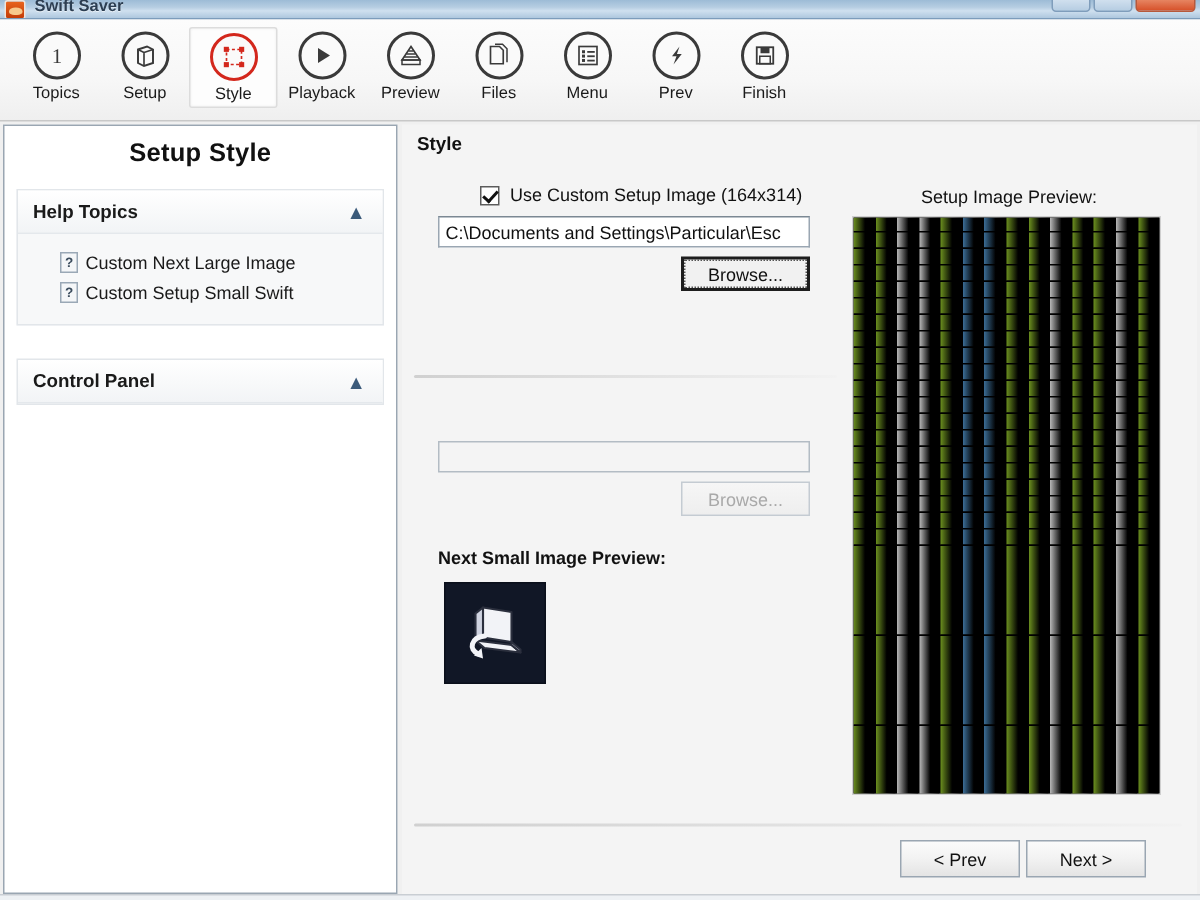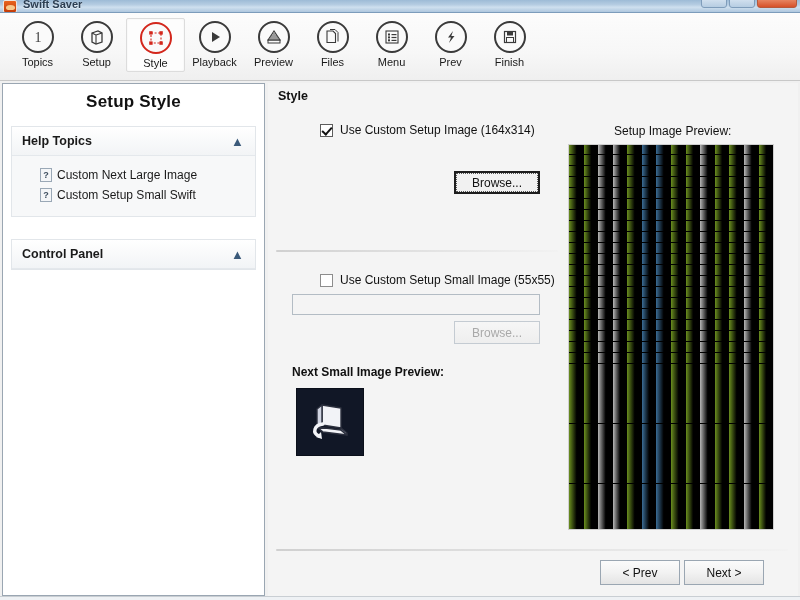--- a/index.html
+++ b/index.html
@@ -460,31 +460,30 @@
 
   <div class="main">
 
     <div class="main-title">Style</div>
 
     <div class="chkrow r1">
       <span class="cbox checked"></span>
       <span>Use Custom Setup Image (164x314)</span>
     </div>
 
+    <div class="txtfield f1">
+      <span>C:\Documents and Settings\Particular\Esc</span>
+    </div>
 
     <div class="btn browse1 focused">
       <span class="inner">Browse...</span>
     </div>
 
     <div class="hr sep1"></div>
 
-    <div class="chkrow r2">
-      <span class="cbox disabled"></span>
-      <span>Use Custom Setup Small Image (55x55)</span>
-    </div>
 
     <div class="txtfield f2">
       <span></span>
     </div>
 
     <div class="btn browse2 disabled">
       <span>Browse...</span>
     </div>
 
     <div class="small-prev-lbl">Next Small Image Preview:</div>

